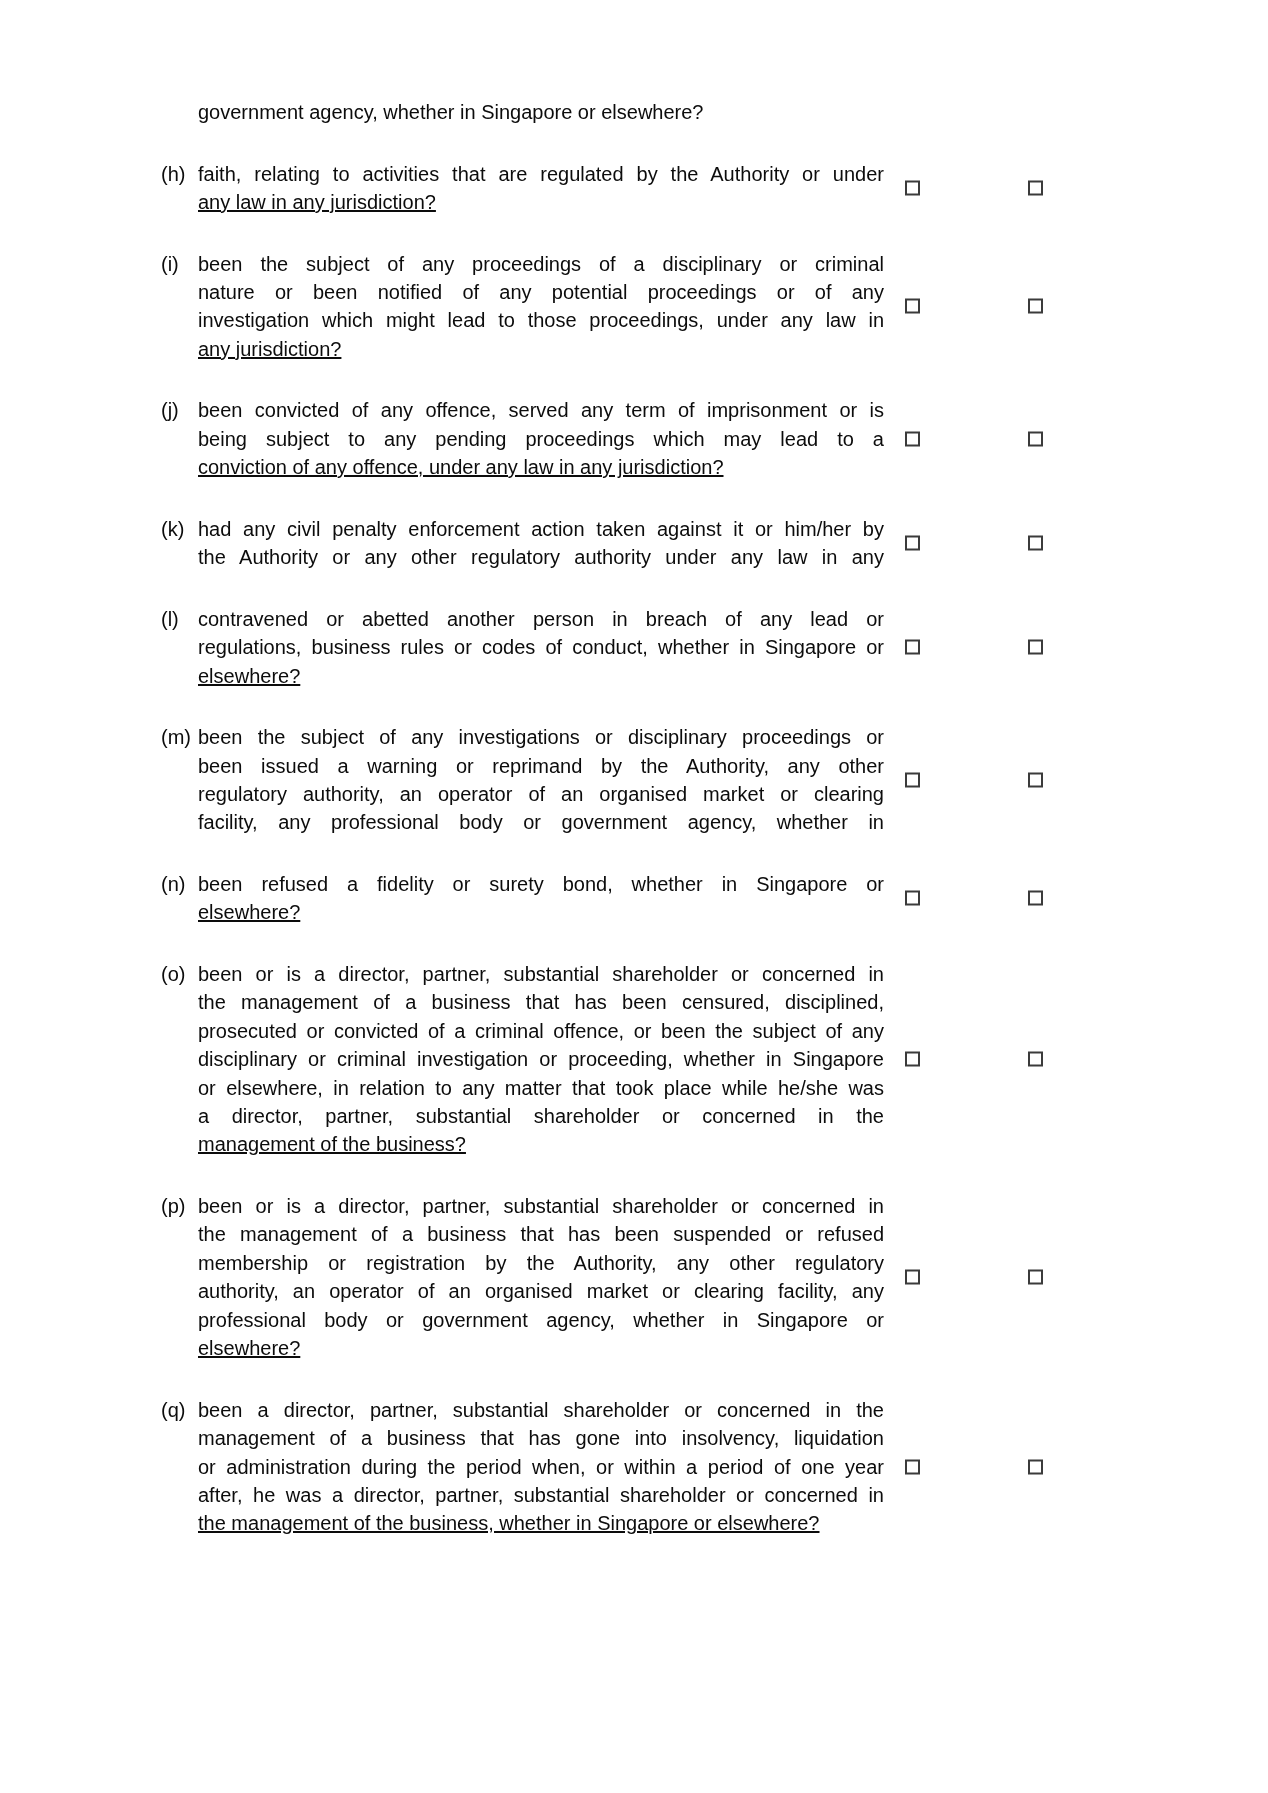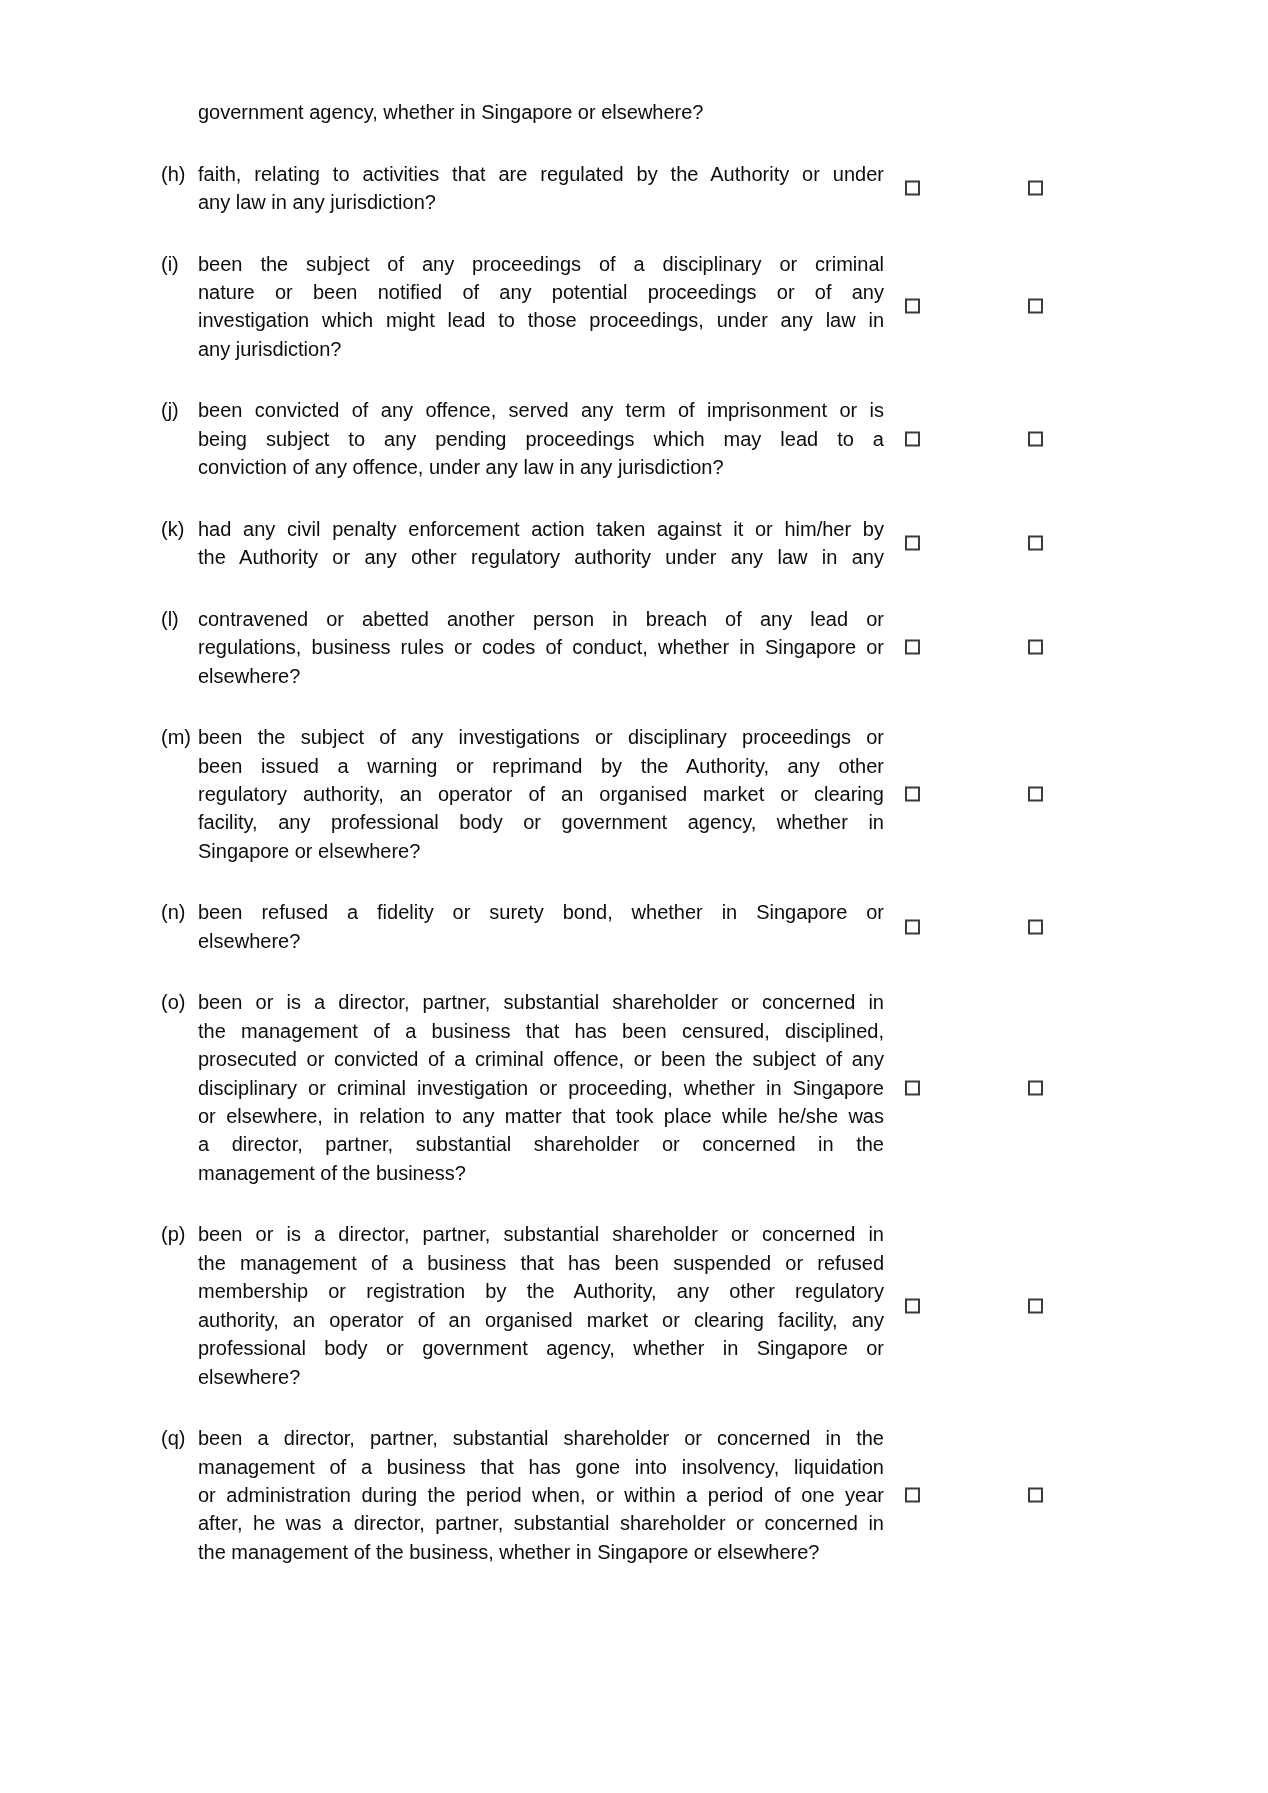--- a/index.html
+++ b/index.html
@@ -44,20 +44,21 @@
   .item-text {
     flex: 0 0 686px;
     width: 686px;
   }
   .line {
     text-align: justify;
     text-align-last: justify;
   }
   .line.last {
     text-align-last: left;
+    text-decoration: underline;
   }
   .checkbox {
     position: absolute;
     top: 50%;
     transform: translateY(-50%);
     width: 15px;
     height: 15px;
     box-sizing: border-box;
     border: 2px solid #3b3b3b;
     background: #ffffff;
@@ -127,21 +128,20 @@
     <span class="checkbox cb2"></span>
   </div>
 
   <div class="item">
     <div class="item-label">(m)</div>
     <div class="item-text">
             <div class="line">been the subject of any investigations or disciplinary proceedings or</div>
             <div class="line">been issued a warning or reprimand by the Authority, any other</div>
             <div class="line">regulatory authority, an operator of an organised market or clearing</div>
             <div class="line">facility, any professional body or government agency, whether in</div>
-            <div class="line last">Singapore or elsewhere?</div>
           </div>
     <span class="checkbox cb1"></span>
     <span class="checkbox cb2"></span>
   </div>
 
   <div class="item">
     <div class="item-label">(n)</div>
     <div class="item-text">
             <div class="line">been refused a fidelity or surety bond, whether in Singapore or</div>
             <div class="line last">elsewhere?</div>

